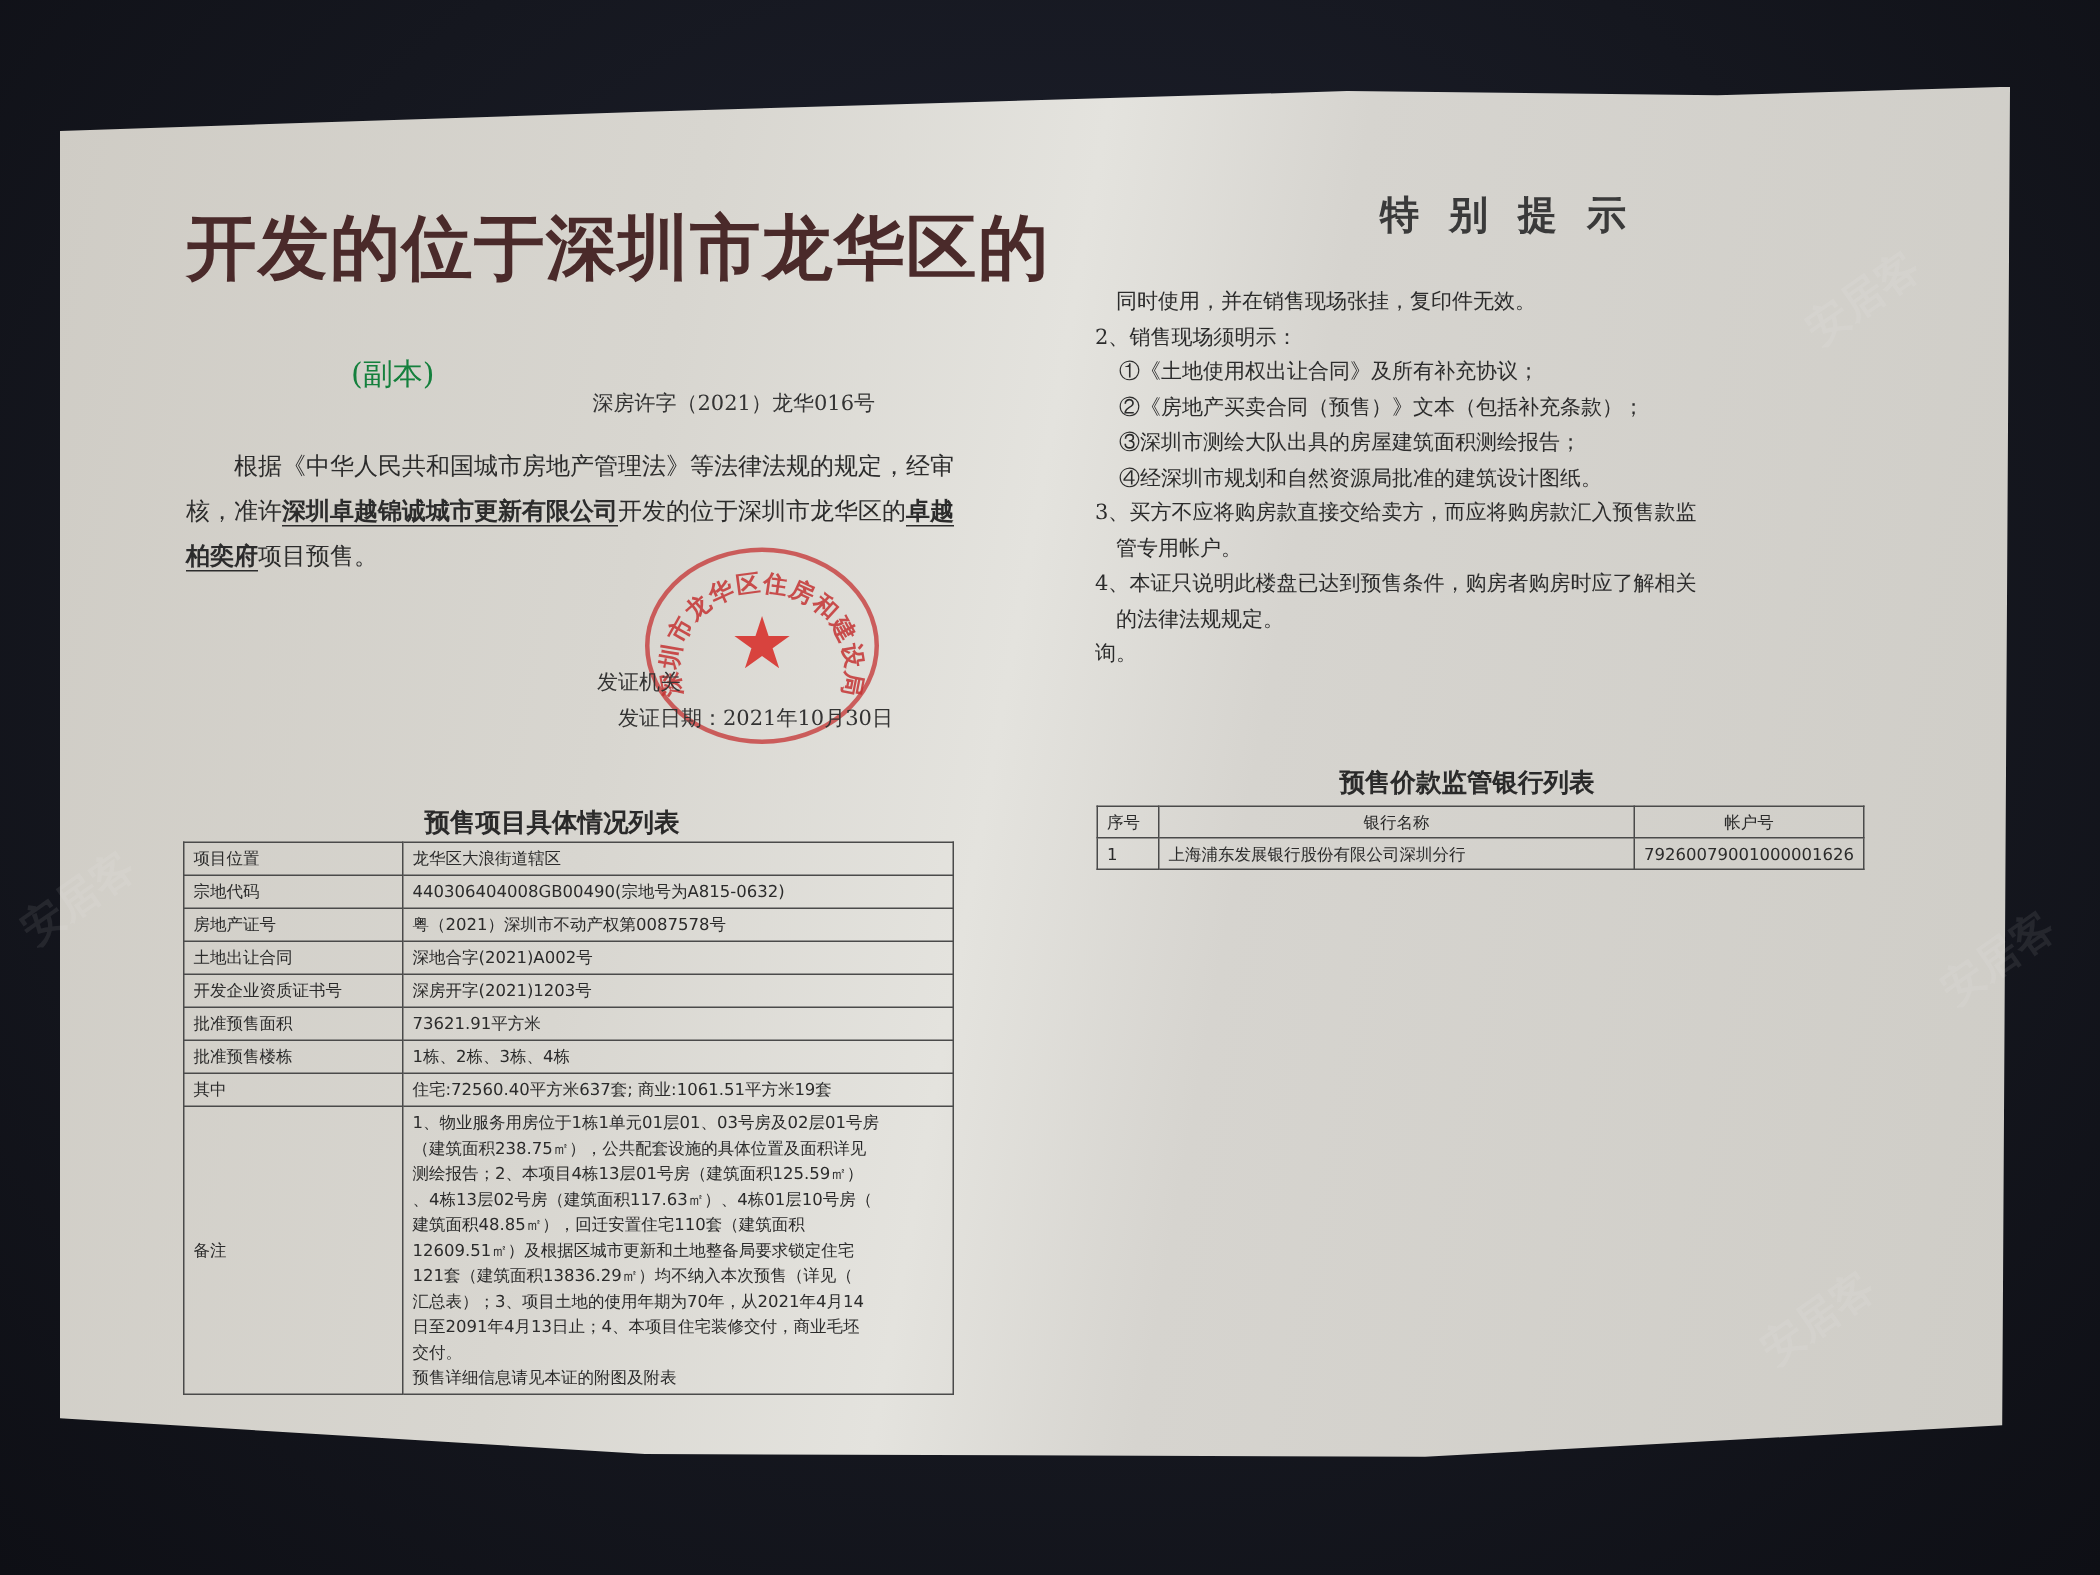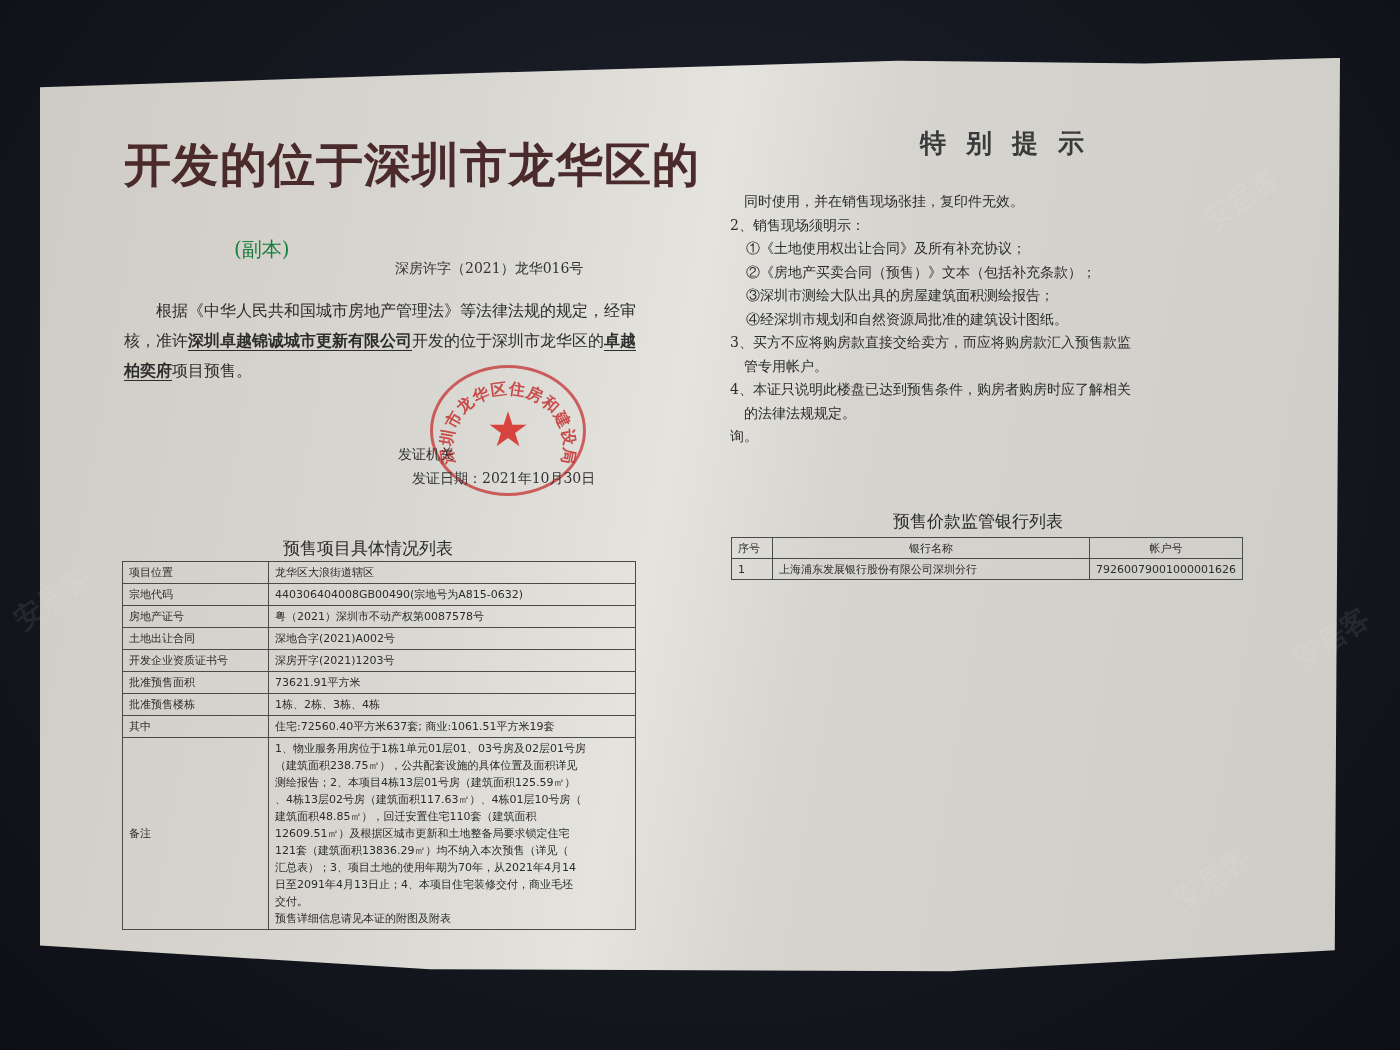--- a/index.html
+++ b/index.html
@@ -33,21 +33,21 @@
     border:3px solid rgba(196,50,50,0.75); border-radius:50%;
   }
   .seal-text {
     position:absolute; left:0; top:0; width:100%; height:100%;
     color:rgba(196,50,50,0.8); font-size:17px; font-weight:bold;
   }
   .seal-star {
     position:absolute; left:52px; top:38px; width:46px; height:46px;
     color:rgba(215,50,45,0.9); font-size:48px; line-height:46px; text-align:center;
   }
-  .section-title { font-size:17px; font-weight:normal; color:#2a2a2a; font-family:"DejaVu Sans", sans-serif; }
+  .section-title { font-size:17px; font-weight:bold; color:#2a2a2a; font-family:"DejaVu Sans", sans-serif; }
   .table1-title { left:283px; top:537px; }
   table.grid { border-collapse:collapse; position:absolute; color:#2b2b2b;border-radius:14px; }
   table.grid td { border:1.5px solid #4a4a4a; font-size:11px; padding:0 6px; vertical-align:middle; font-family:"DejaVu Sans", sans-serif; }
   .t1 { left:122px; top:561px; width:514px; }
   .t1 td.k { width:133px; }
   .t1 tr { height:22px; }
   .t1 td.remark-k { height:190px;margin-left:40px; }
   .t1 td.remark-v { font-size:11px; line-height:17px; padding:2px 6px; }
   .tips-title { left:920px; top:126px; font-size:26px; font-weight:bold; letter-spacing:20px; color:#3a3a3a; white-space:nowrap; }
   .tips {

